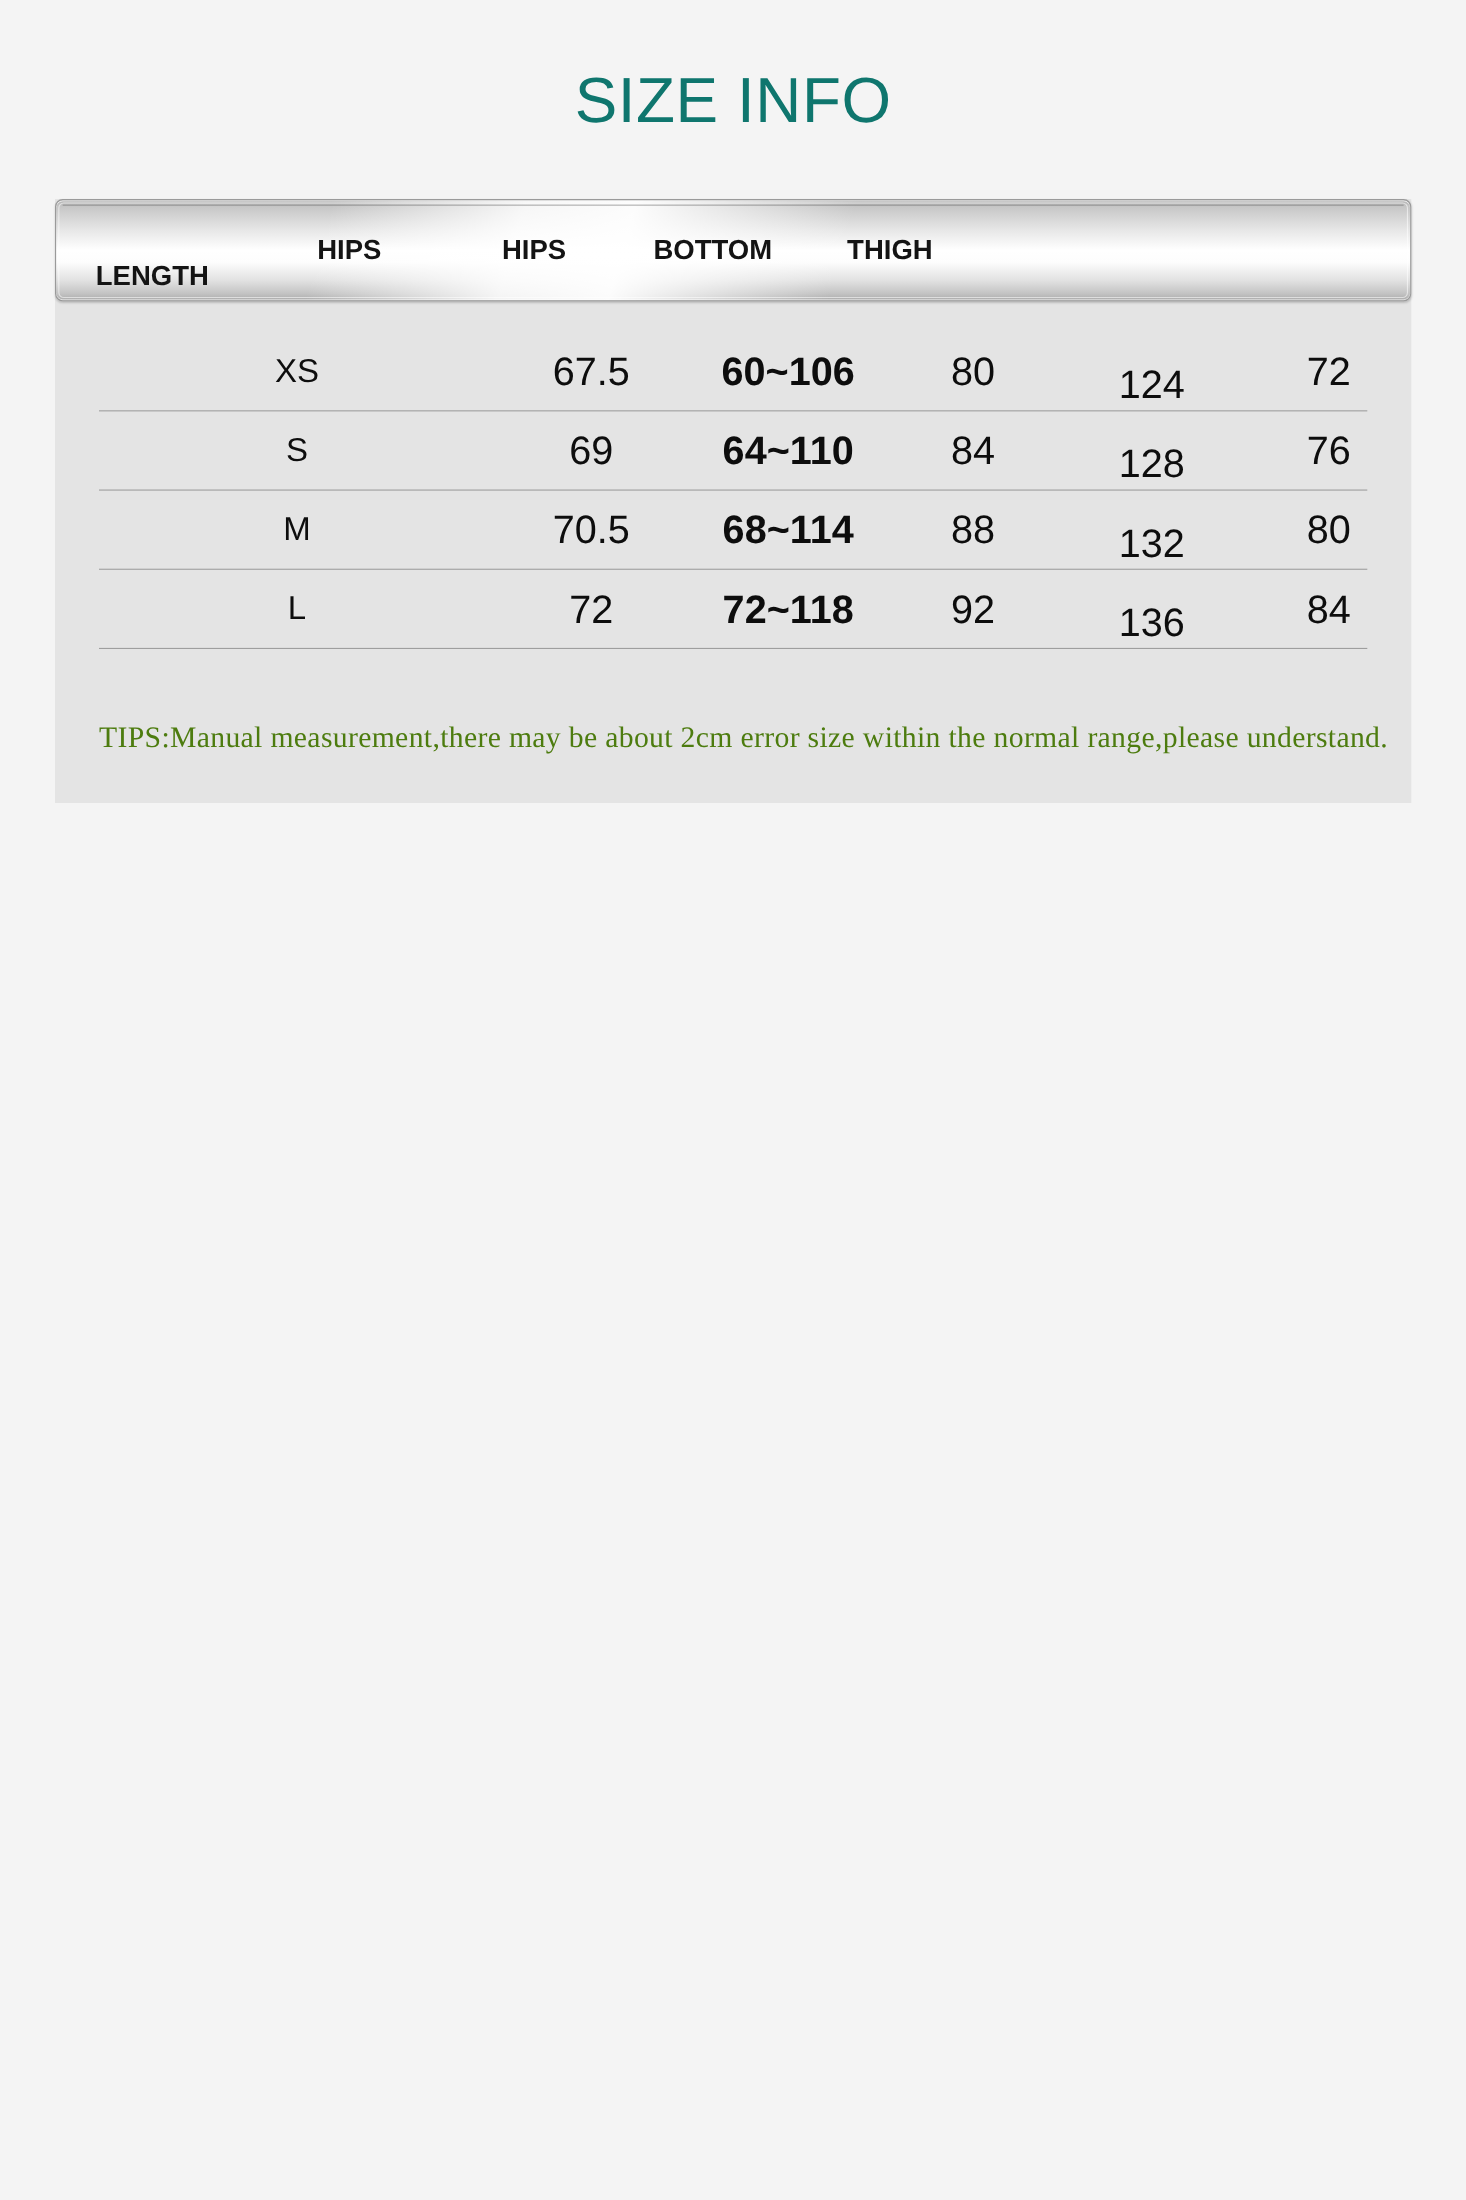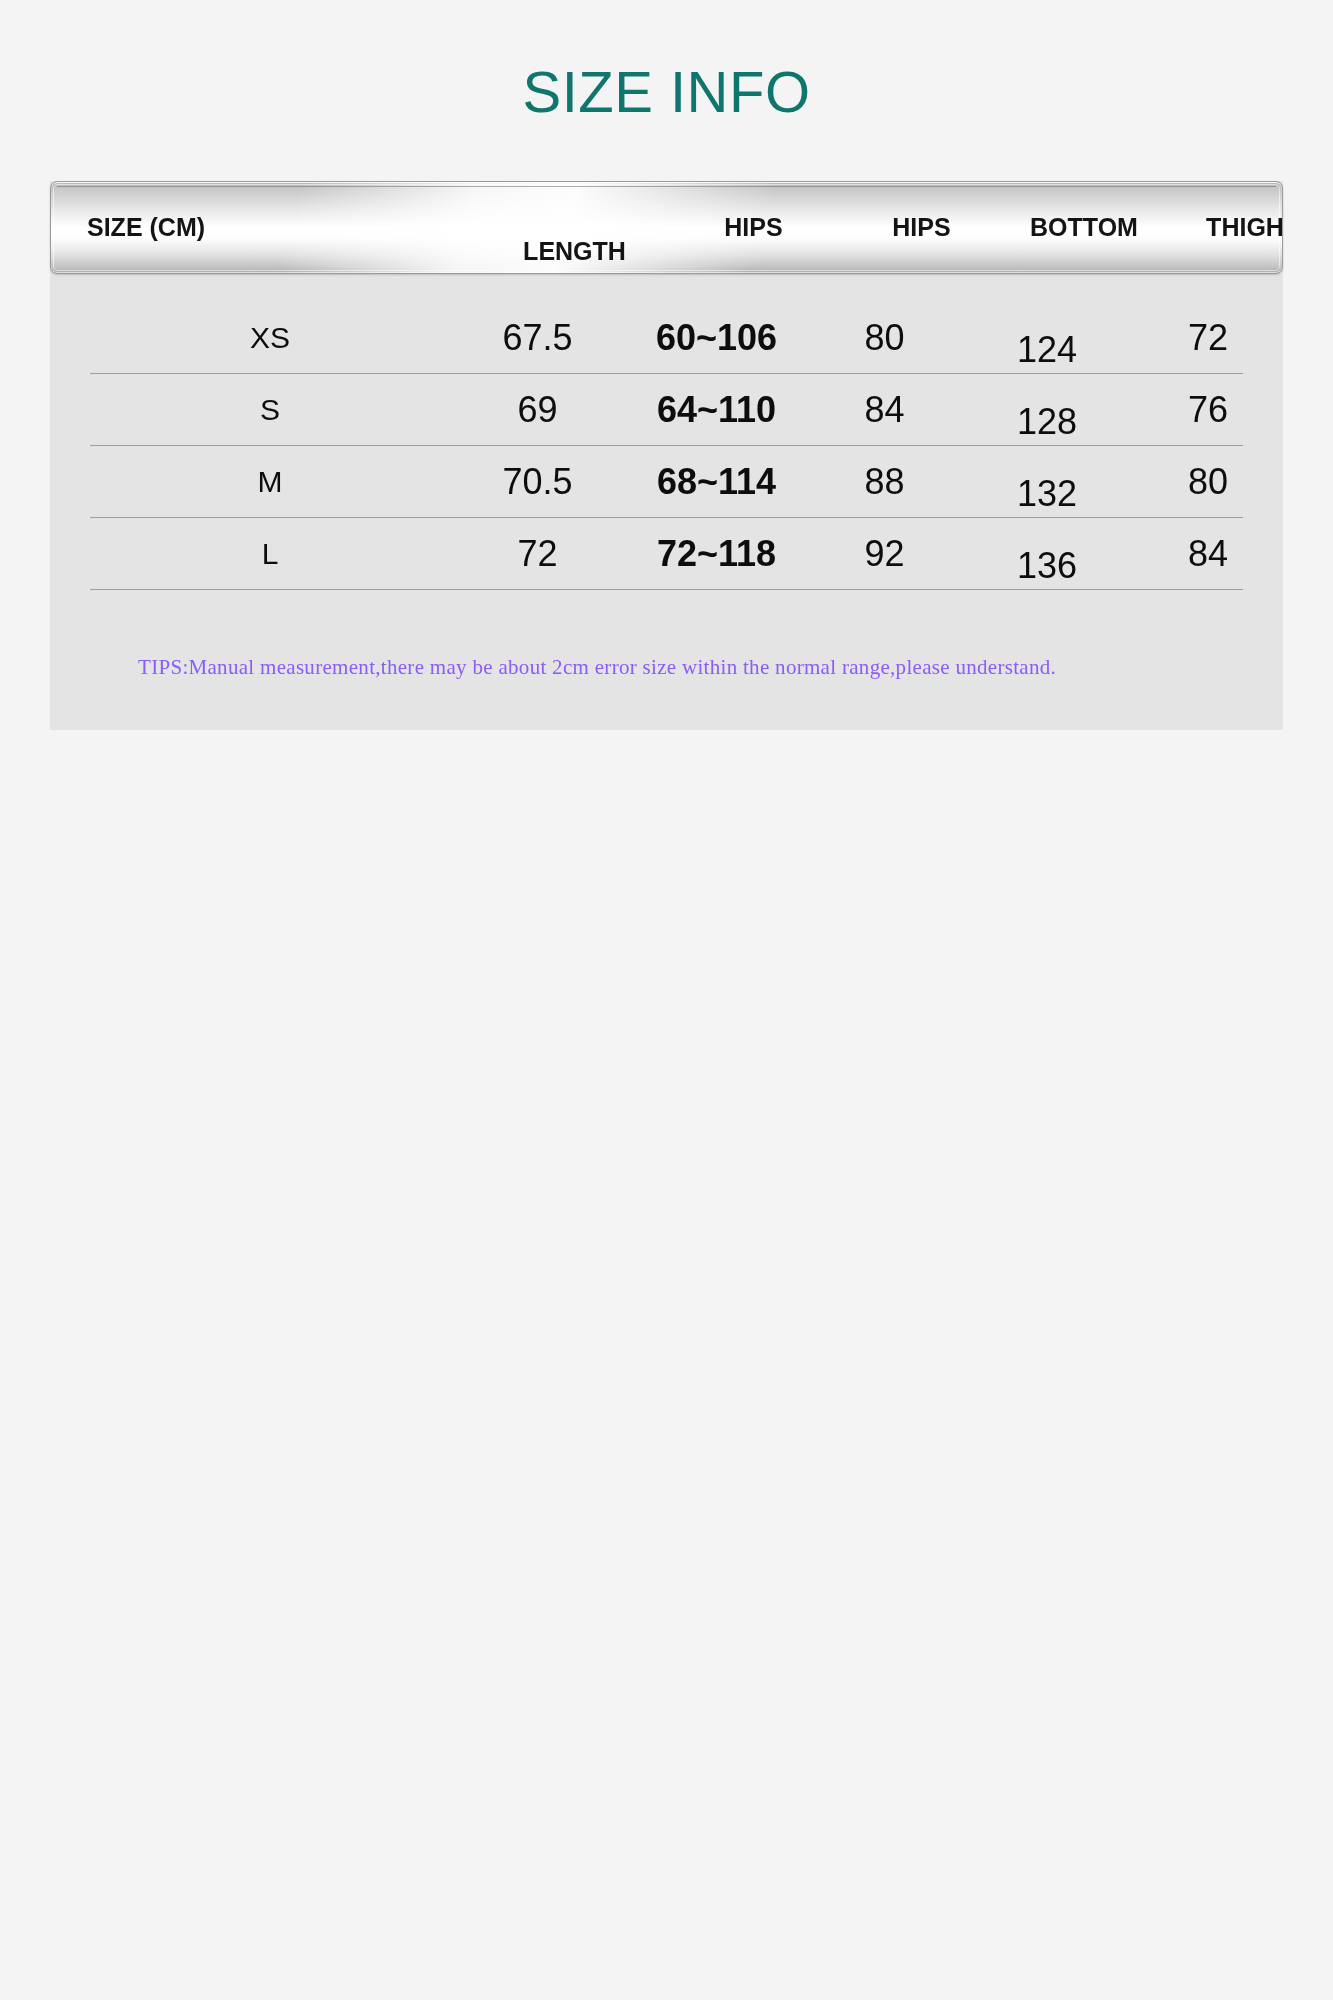--- a/index.html
+++ b/index.html
@@ -166,38 +166,36 @@
   .b-bottom { flex: 0 0 172px; margin-top: 24px; }
   .b-thigh  { flex: 0 0 150px; }
 
   
   .tips {
     position: absolute;
     left: 90px;
     top: 655px;
     width: 1120px;
     font-family: "Liberation Serif", serif;
-    font-size: 21px;
-    color: #8b5cf6;
+    font-size: 27px;
+    color: #4d7c0f;
     letter-spacing: 0.3px;
     white-space: nowrap;
-    margin-left: 48px;
   }
 </style>
 </head>
 <body>
 
 <h1 class="page-title">SIZE INFO</h1>
 
 <div class="size-panel"></div>
 
 <div class="header-bar-wrap">
   <div class="header-bar">
     <div class="header-row">
-      <div class="hcell size-col col-size">SIZE (CM)</div>
       <div class="hcell col-length">LENGTH</div>
       <div class="hcell col-waist">HIPS</div>
       <div class="hcell col-hips">HIPS</div>
       <div class="hcell col-bottom">BOTTOM</div>
       <div class="hcell col-thigh">THIGH</div>
     </div>
   </div>
 </div>
 
 <div class="table-body">

